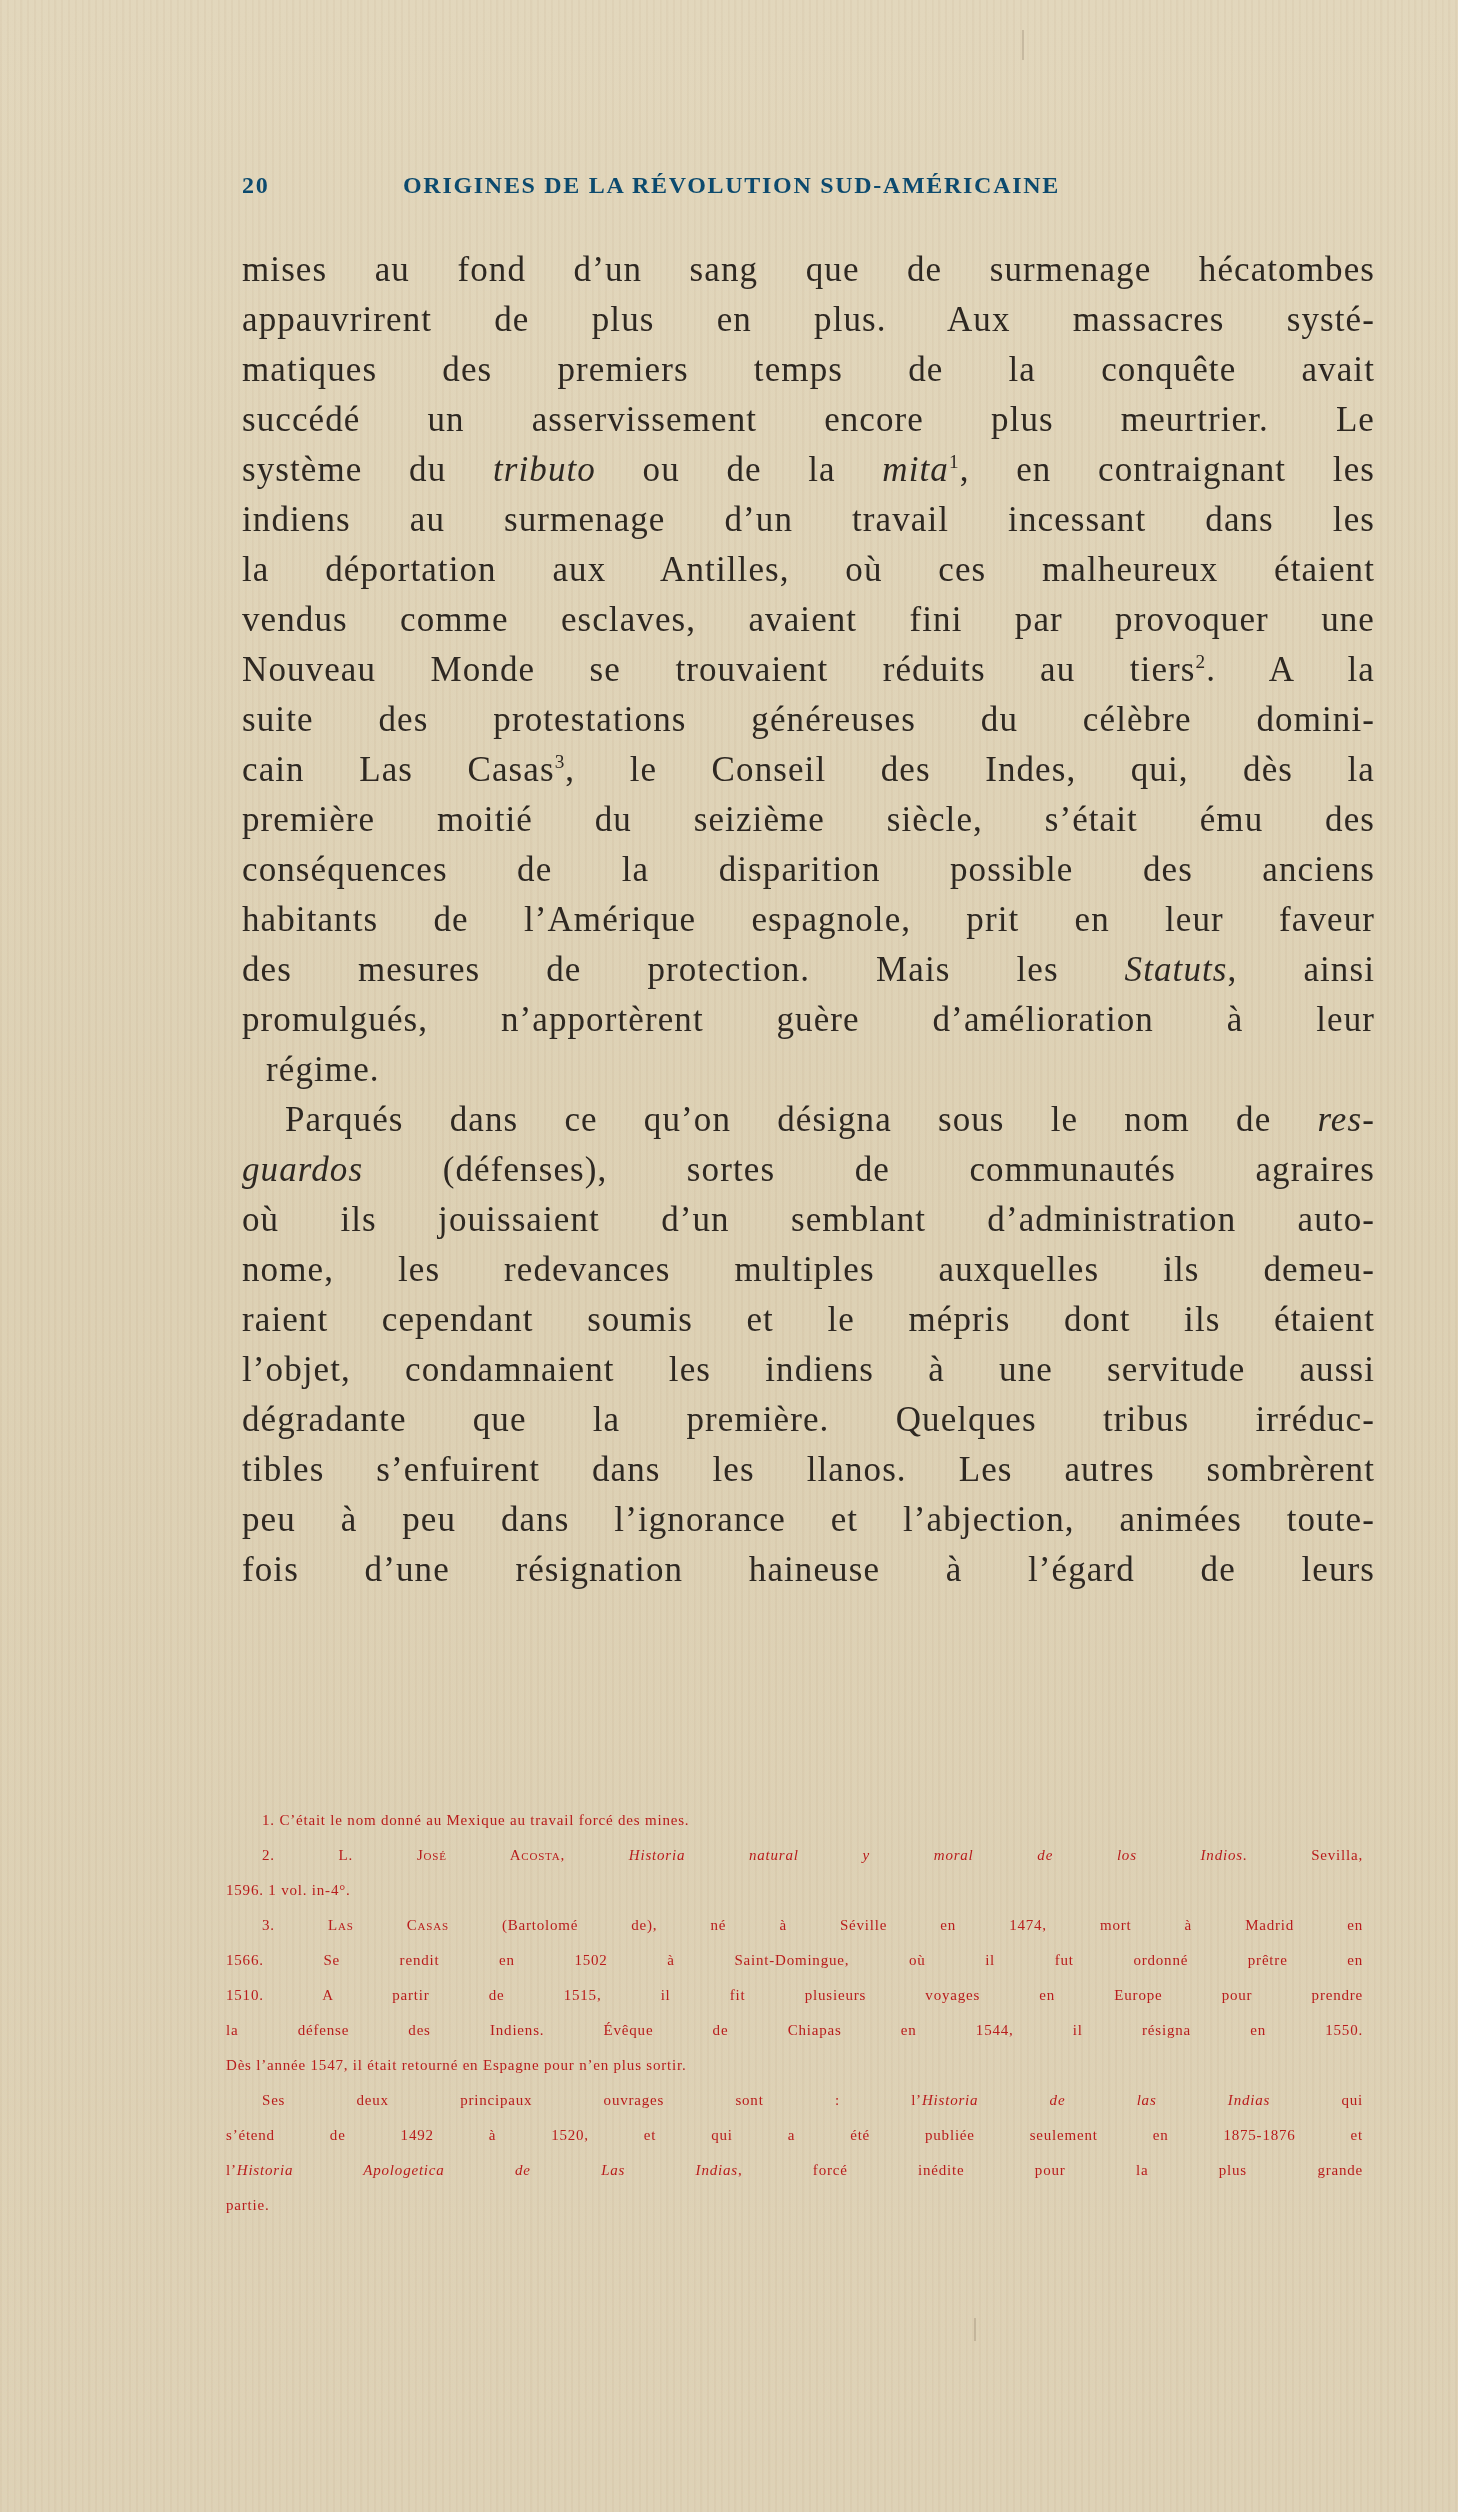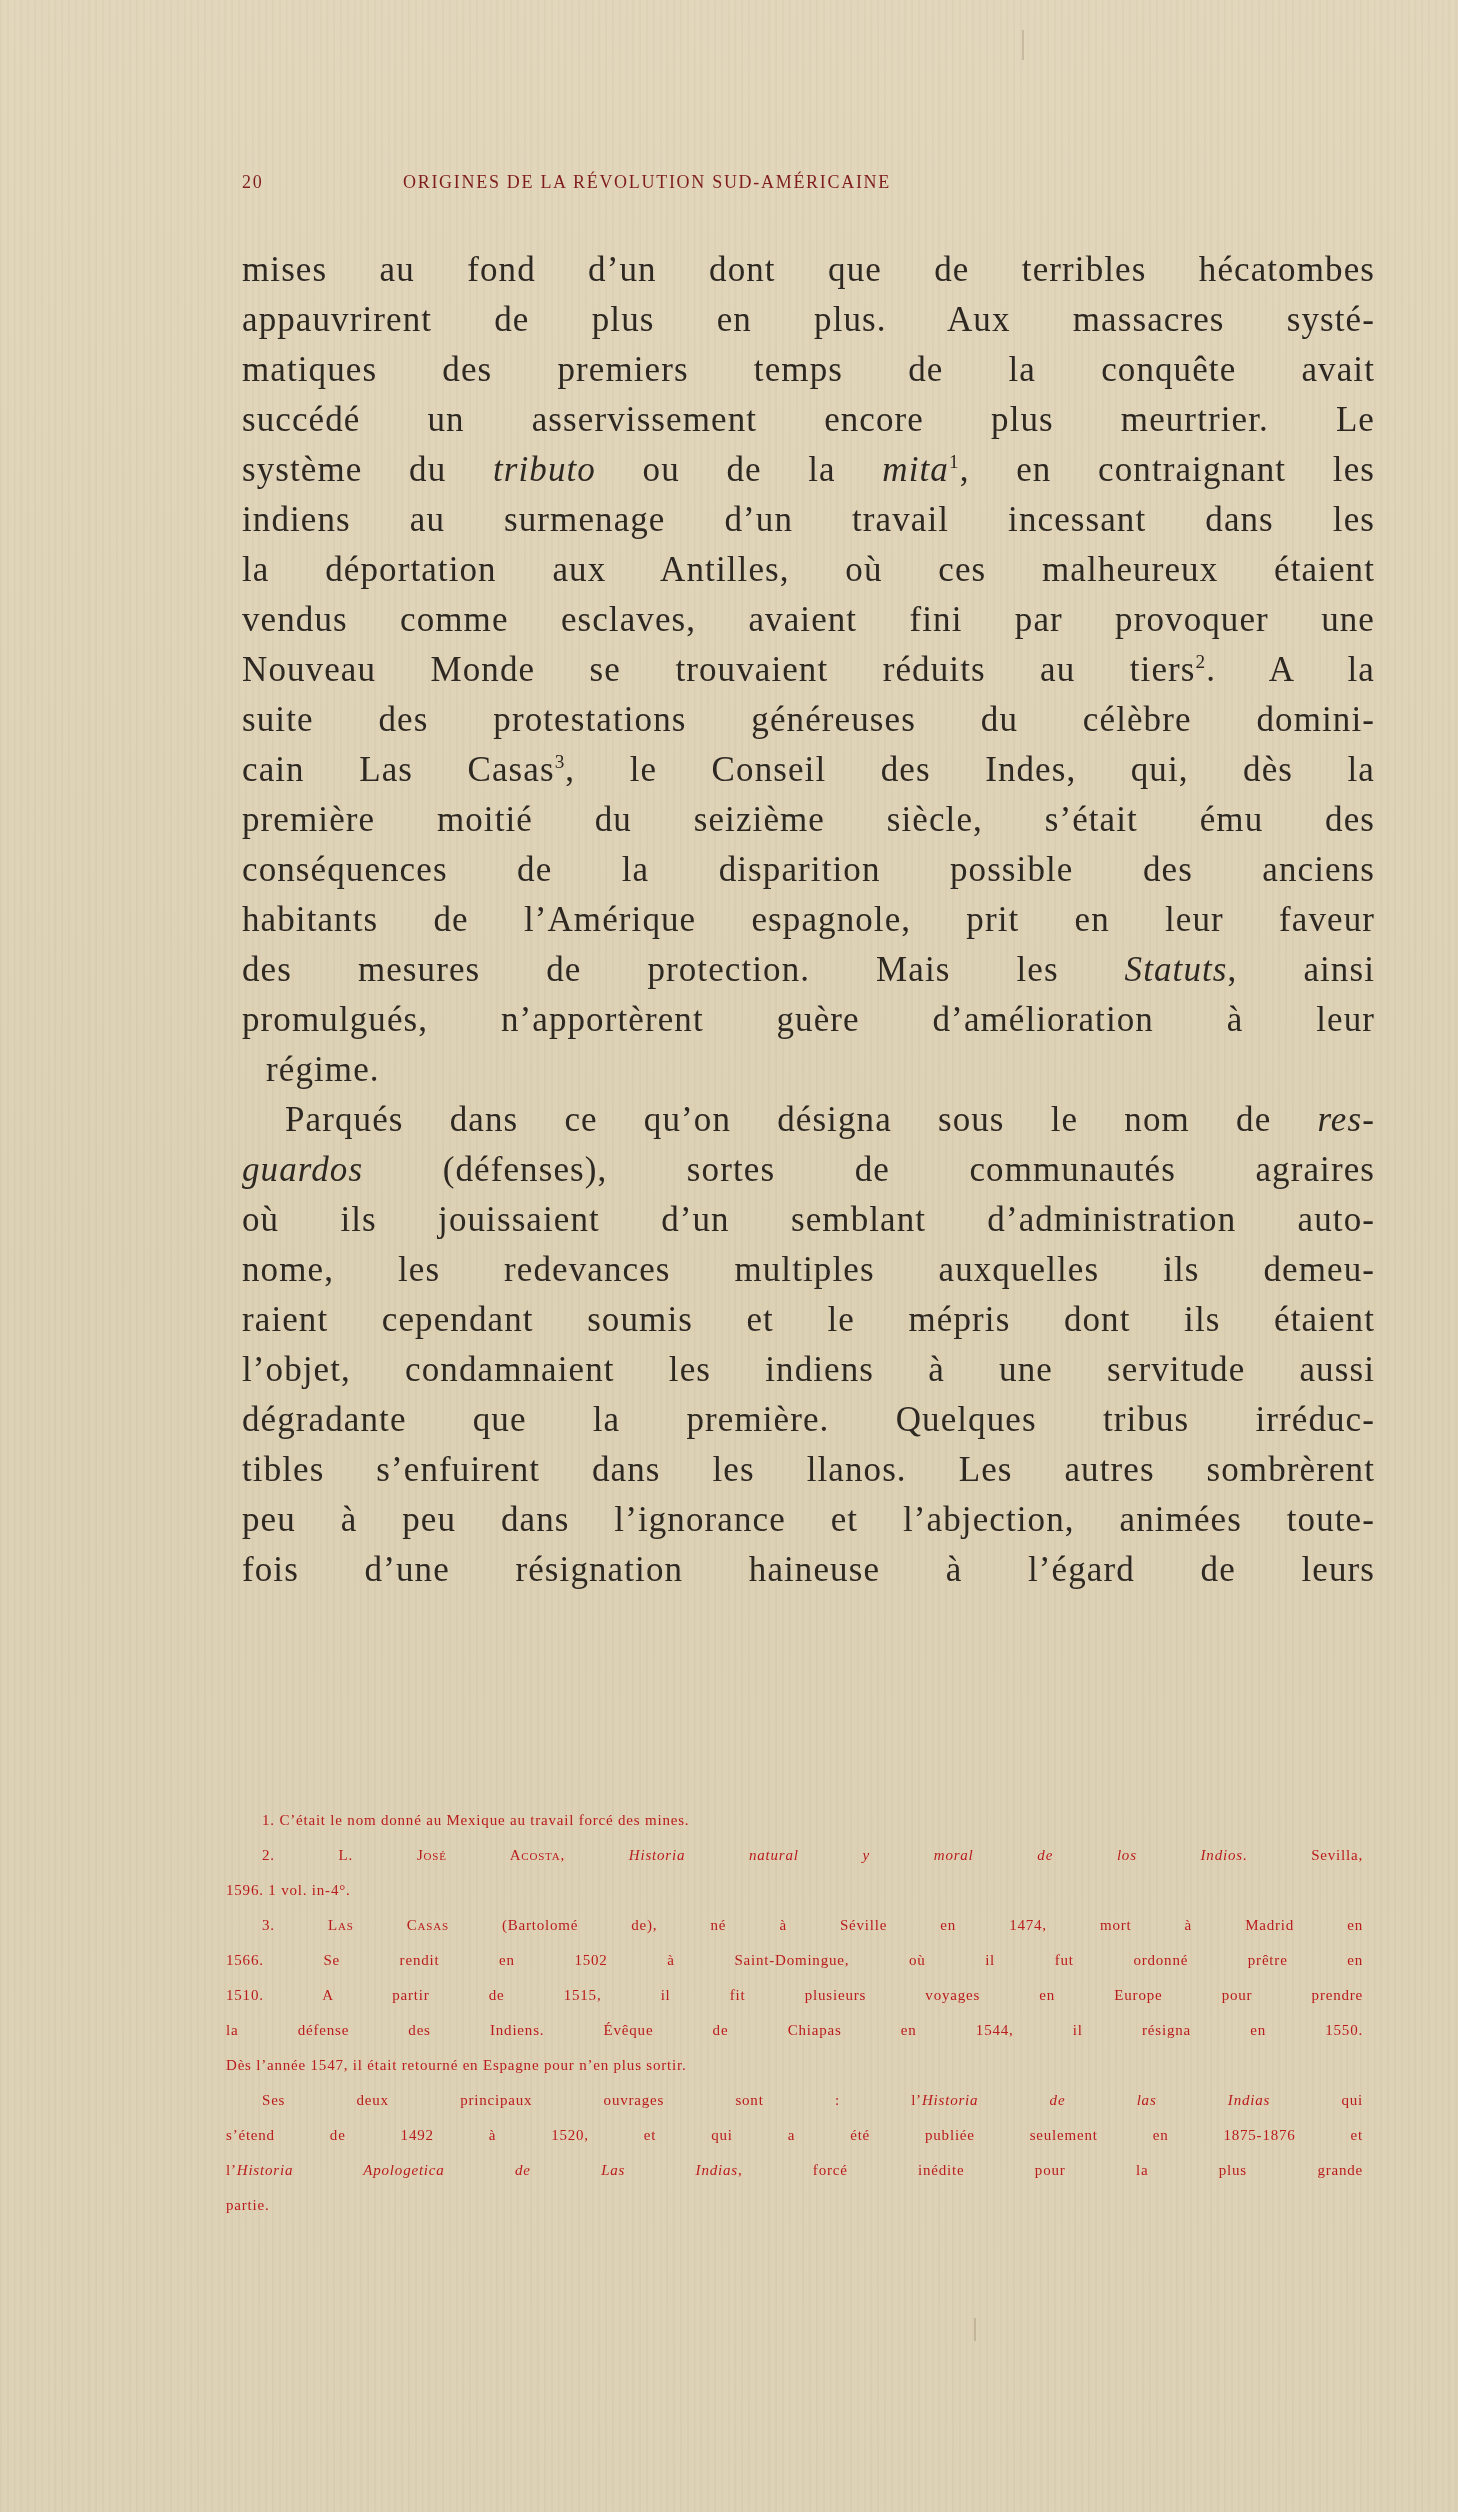--- a/index.html
+++ b/index.html
@@ -22,23 +22,24 @@
       position: absolute;
       left: 0; top: 0;
       width: 1459px; height: 2512px;
     }
     .running-head {
       position: absolute;
       top: 172px;
       left: 242px;
       width: 988px;
       height: 30px;
-      font-size: 18px;
+      font-size: 24px;
       letter-spacing: 1.7px;
-      color: #7f1d1d;
+      color: #0c4a6e;
+      font-weight: bold;
     }
     .running-head .folio {
       position: absolute;
       left: 0;
       top: 0;
     }
     .running-head .title {
       position: absolute;
       left: 161px;
       top: 0;
@@ -105,21 +106,21 @@
 </head>
 <body>
 
 <div class="page">
   <div class="running-head">
     <span class="folio">20</span>
     <span class="title">ORIGINES DE LA RÉVOLUTION SUD-AMÉRICAINE</span>
   </div>
 
   <div class="body-text" id="body-text">
-      <div class="line"><span>mises au fond d’un dont que de terribles hécatombes</span></div>
+      <div class="line"><span>mises au fond d’un sang que de surmenage hécatombes</span></div>
       <div class="line"><span>appauvrirent de plus en plus. Aux massacres systé-</span></div>
       <div class="line"><span>matiques des premiers temps de la conquête avait</span></div>
       <div class="line"><span>succédé un asservissement encore plus meurtrier. Le</span></div>
       <div class="line"><span>système du </span><em>tributo</em><span> ou de la </span><em>mita</em><sup>1</sup><span>, en contraignant les</span></div>
       <div class="line"><span>indiens au surmenage d’un travail incessant dans les</span></div>
       <div class="line"><span>la déportation aux Antilles, où ces malheureux étaient</span></div>
       <div class="line"><span>vendus comme esclaves, avaient fini par provoquer une</span></div>
       <div class="line"><span>Nouveau Monde se trouvaient réduits au tiers</span><sup>2</sup><span>. A la</span></div>
       <div class="line"><span>suite des protestations généreuses du célèbre domini-</span></div>
       <div class="line"><span>cain Las Casas</span><sup>3</sup><span>, le Conseil des Indes, qui, dès la</span></div>

